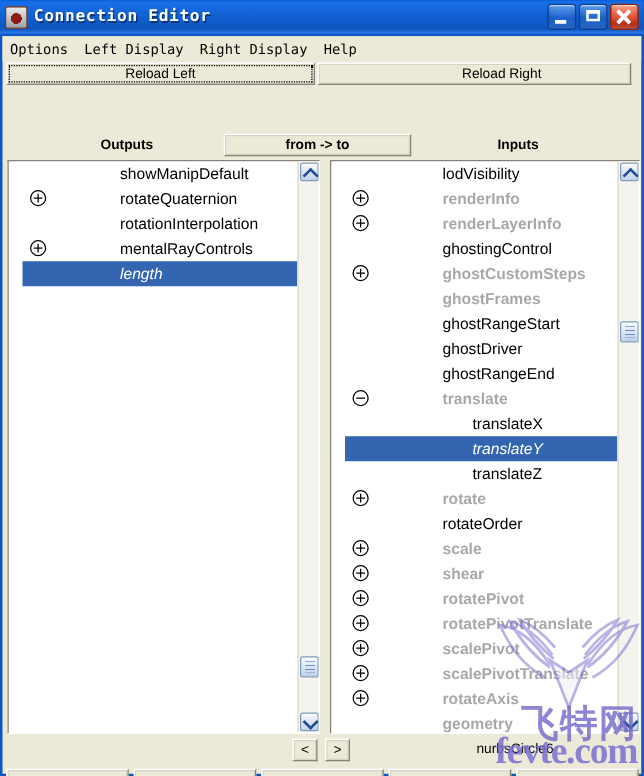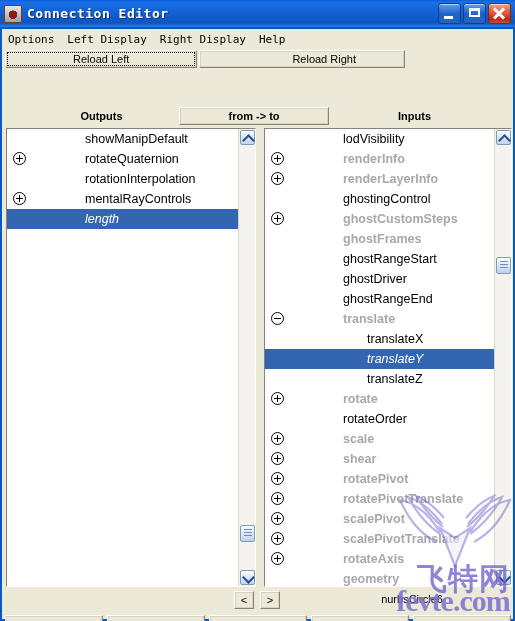--- a/index.html
+++ b/index.html
@@ -74,21 +74,21 @@
     position:absolute;left:0;top:0;width:511px;height:20px;
     background:#ece9d8;
     display:flex;align-items:center;
     font-family:"DejaVu Sans Mono","Liberation Mono",monospace;
     font-size:11px;color:#000;
   }
   .menuitem{padding:2px 7px 2px 6px;white-space:nowrap;cursor:default;}
 
   
   .reload-row{
-    position:absolute;left:3px;top:21px;width:400px;height:18px;
+    position:absolute;left:3px;top:21px;width:500px;height:18px;
     display:flex;
     justify-content:center;
   }
   .btn{
     background:#ece9d8;
     border:1px solid;
     border-color:#ffffff #868279 #868279 #ffffff;
     box-shadow:0 0 0 1px #d6d2c2 inset;
     font-size:11px;color:#000;
     display:flex;align-items:center;justify-content:center;
@@ -123,20 +123,21 @@
     border-color:#868279 #ffffff #ffffff #868279;
     box-sizing:border-box;
     overflow:hidden;
   }
   #left-panel{left:4px;width:250px;}
   #right-panel{left:262px;width:248px;}
 
   .list{
     position:absolute;left:0;top:0;right:17px;bottom:0;
     overflow:hidden;
+    padding-left:11px;
   }
   .row{
     position:relative;height:20px;line-height:20px;
     font-size:12.5px;color:#000;white-space:nowrap;
     box-sizing:border-box;cursor:default;
   }
   .row .twisty{
     position:absolute;left:6px;top:3px;width:13px;height:13px;
     border:1.4px solid #000;border-radius:50%;
     box-sizing:border-box;

